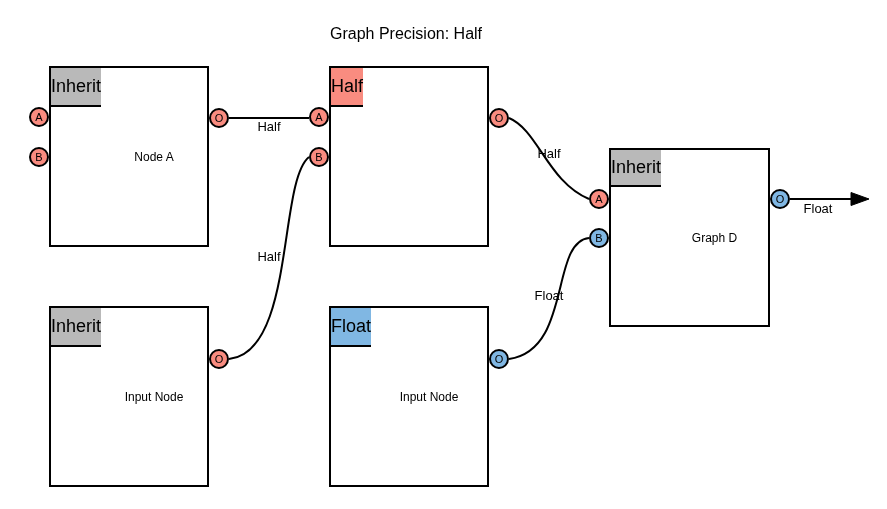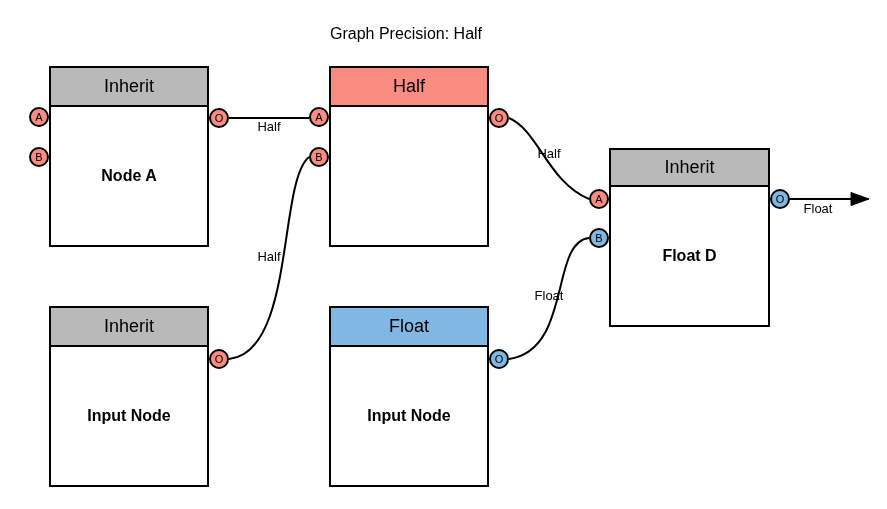--- a/index.html
+++ b/index.html
@@ -9,28 +9,28 @@
   }
   .diagram-title {
     position:absolute; left:406px; top:34px; transform:translate(-50%,-50%);
     font-size:16px; white-space:nowrap; z-index:2;
   }
   svg.edges { position:absolute; left:0; top:0; z-index:1; }
   svg.edges path { stroke:#000; stroke-width:2; fill:none; }
   svg.edges polygon { fill:#000; stroke:#000; }
   .node {
     position:absolute; border:2px solid #000; background:#fff;
-    box-sizing:border-box; display:flex; flex-direction:column; z-index:2;
+    box-sizing:border-box; display:flex; z-index:2;
   }
   .node-header {
     flex:0 0 auto; height:39px; border-bottom:2px solid #000; box-sizing:border-box;
     display:flex; align-items:center; justify-content:center; font-size:18px;
   }
   .node-body {
-    flex:1 1 auto; display:flex; align-items:center; justify-content:center; font-size:16px;font-weight:bold;
+    flex:1 1 auto; display:flex; align-items:center; justify-content:center; font-size:12px;
   }
   #node-a   { left:49px;  top:66px;  width:160px; height:181px; }
   #node-b   { left:329px; top:66px;  width:160px; height:181px; }
   #node-d   { left:609px; top:148px; width:161px; height:179px; }
   #node-d .node-header { height:37px; }
   #input-l  { left:49px;  top:306px; width:160px; height:181px; }
   #input-c  { left:329px; top:306px; width:160px; height:181px; }
   .port {
     position:absolute; width:20px; height:20px; border:2px solid #000; border-radius:50%;
     box-sizing:border-box; display:flex; align-items:center; justify-content:center;
@@ -67,21 +67,21 @@
 
   <div class="node" id="node-b">
     <div class="node-header" style="background-color: rgb(249, 140, 128);">Half</div>
   </div>
   <div class="port" style="left: 309px; top: 107px; background-color: rgb(249, 140, 128);">A</div>
   <div class="port" style="left: 309px; top: 147px; background-color: rgb(249, 140, 128);">B</div>
   <div class="port" style="left: 489px; top: 108px; background-color: rgb(249, 140, 128);">O</div>
 
   <div class="node" id="node-d">
     <div class="node-header" style="background-color: rgb(185, 185, 185);">Inherit</div>
-    <div class="node-body">Float D</div>
+    <div class="node-body">Graph D</div>
   </div>
   <div class="port" style="left: 589px; top: 189px; background-color: rgb(249, 140, 128);">A</div>
   <div class="port" style="left: 589px; top: 228px; background-color: rgb(128, 183, 227);">B</div>
   <div class="port" style="left: 770px; top: 189px; background-color: rgb(128, 183, 227);">O</div>
 
   <div class="node" id="input-l">
     <div class="node-header" style="background-color: rgb(185, 185, 185);">Inherit</div>
     <div class="node-body">Input Node</div>
   </div>
   <div class="port" style="left: 209px; top: 349px; background-color: rgb(249, 140, 128);">O</div>

